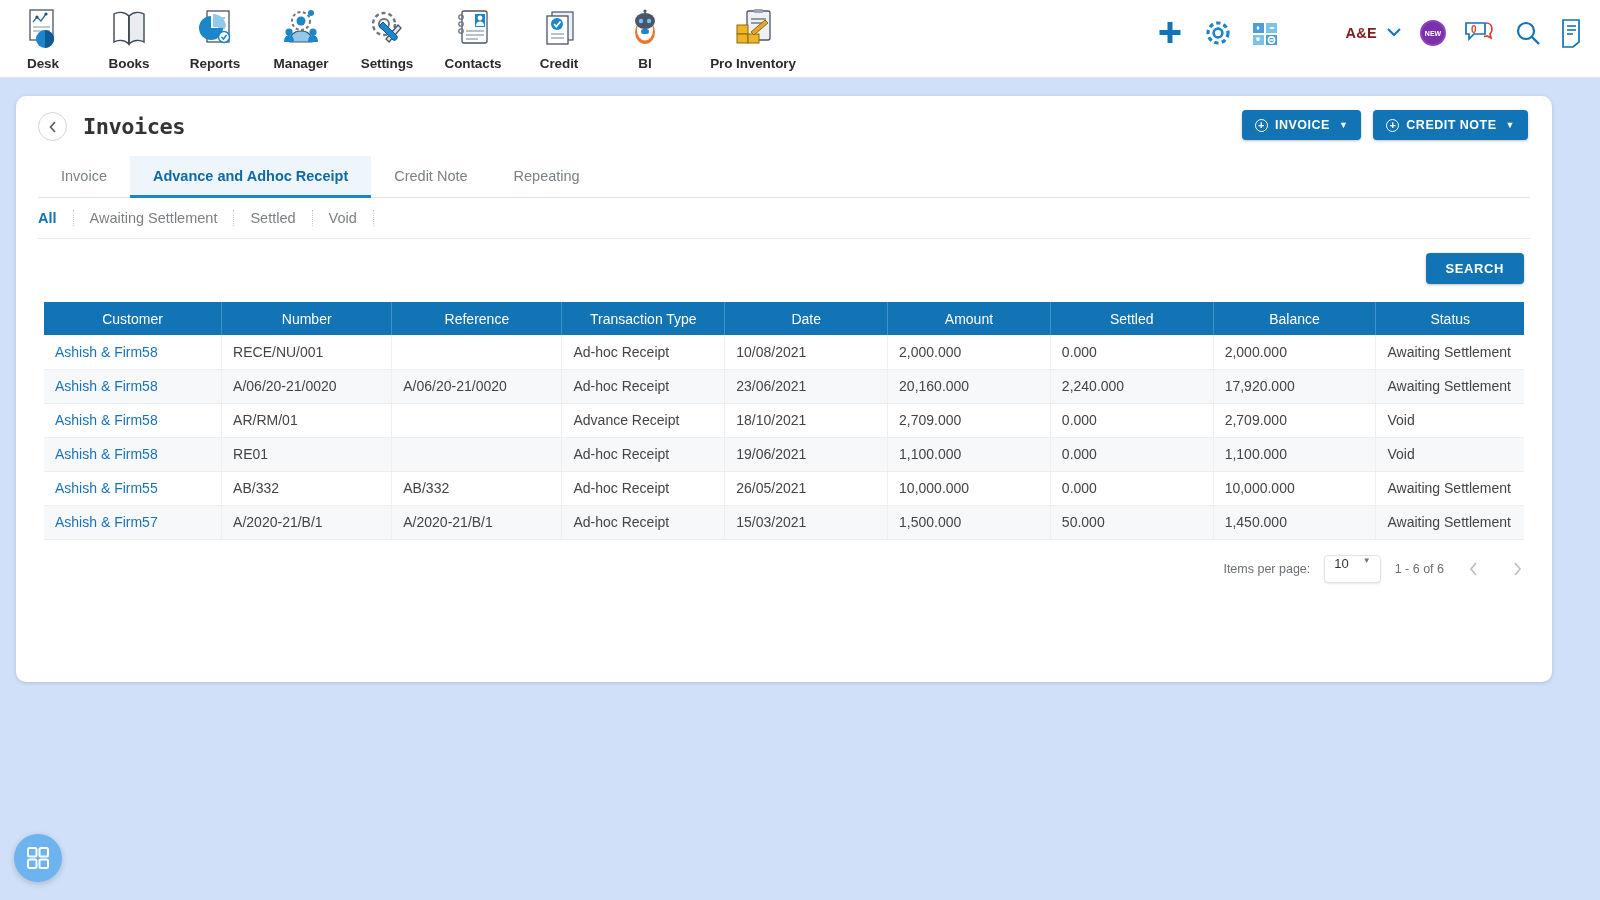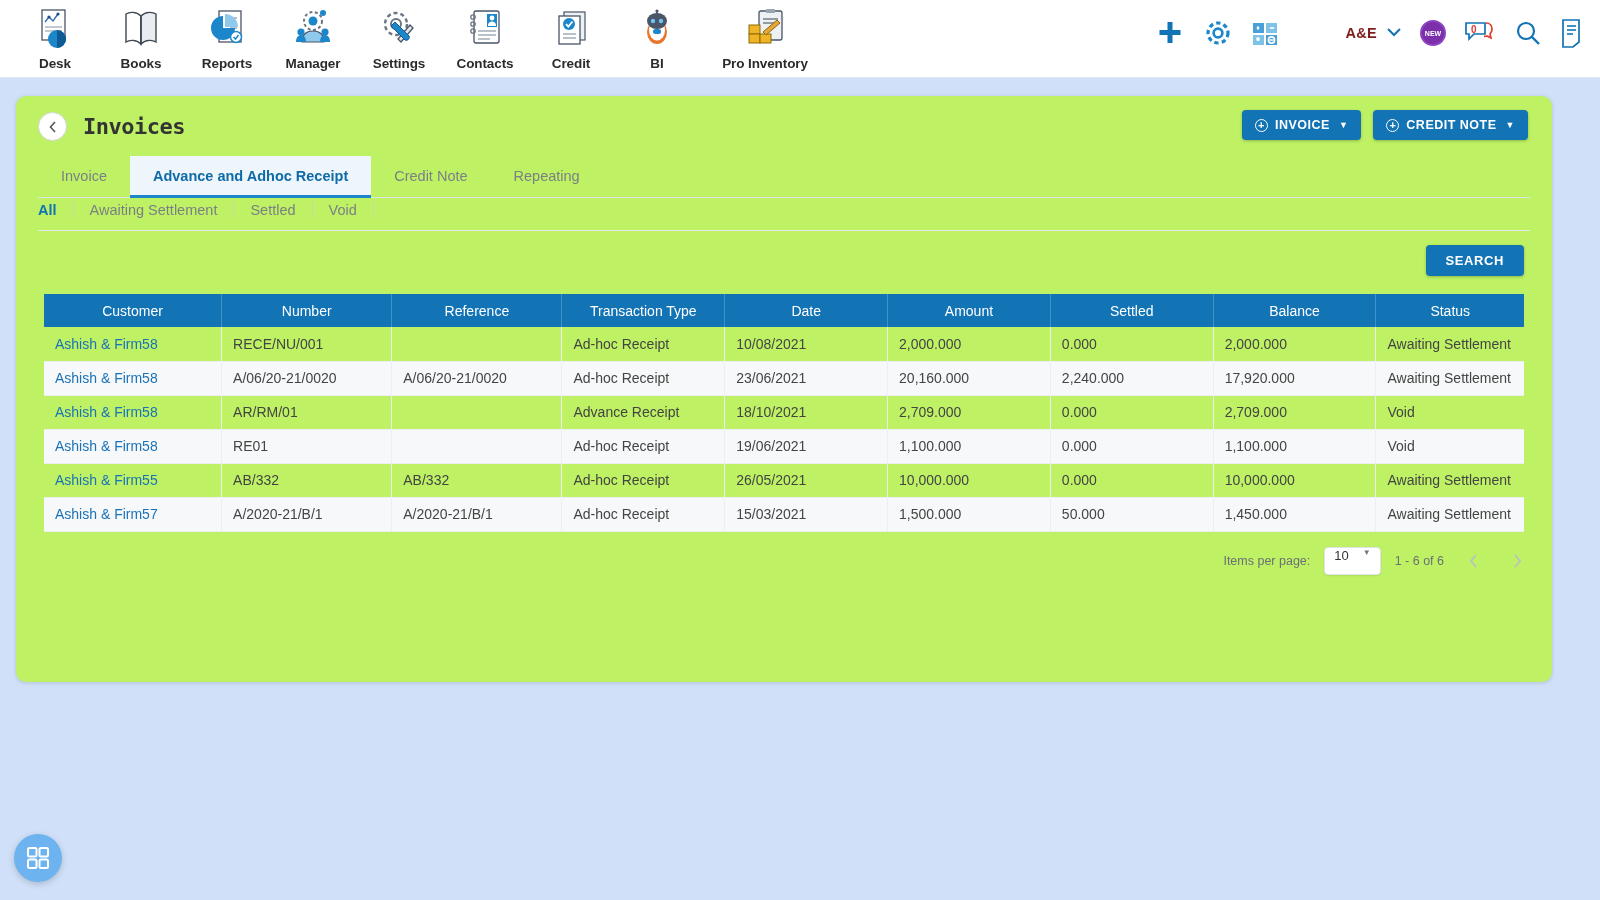--- a/index.html
+++ b/index.html
@@ -10,21 +10,21 @@
     overflow: hidden;
   }
 
   
   .topbar {
     height: 78px; background: #ffffff;
     display: flex; align-items: flex-start;
     position: relative;
     border-bottom: 1px solid #e3e8ef;
   }
-  .modules { display: flex; align-items: flex-start; padding-left: 12px; padding-top: 5px; }
+  .modules { display: flex; align-items: flex-start; padding-left: 0; padding-top: 5px; }
   .module {
     width: 86px; display: flex; flex-direction: column;
     align-items: center; cursor: pointer; gap: 3px;
   }
   .module.wide { width: 130px; }
   .module-icon { height: 48px; display: flex; align-items: center; justify-content: center; }
   .module-label {
     font-size: 13.5px; font-weight: bold; color: #2b2b2b;
     letter-spacing: -.1px; white-space: nowrap;
   }
@@ -47,21 +47,21 @@
   .chat-wrap { position: relative; cursor: pointer; }
   .chat-count {
     position: absolute; left: 7px; top: 5px;
     font-size: 10px; color: #e03b2f; font-weight: bold;
   }
 
   
   .panel {
     position: absolute; left: 16px; top: 96px;
     width: 1536px; height: 586px;
-    background: #bef264; border-radius: 10px;
+    background: #ffffff; border-radius: 10px;
     box-shadow: 0 1px 4px rgba(0,0,0,.14);
   }
   .panel-head {
     display: flex; align-items: center;
     padding: 16px 22px 0 22px; position: relative;
   }
   .back-btn {
     width: 29px; height: 29px; border-radius: 50%;
     border: 1px solid #d2d6da; background: #fff;
     display: flex; align-items: center; justify-content: center;
@@ -99,21 +99,21 @@
     color: #0f6ba8; font-weight: bold; background: #eef5fb;
     border-bottom: 3px solid #1b86c9;
   }
 
   
   .export-row { display: flex; justify-content: flex-end; padding: 16px 28px 0 0; }
 
   
   .filter-row {
     display: flex; align-items: center;
-    margin: 4px 22px 0 22px; padding-bottom: 12px;
+    margin: 12px 22px 0 22px; padding-bottom: 12px;
     border-bottom: 1px solid #e5e8ec;
   }
   .pill {
     font-size: 14.5px; color: #7b8084; cursor: pointer;
     padding: 0 16px 0 0; margin-right: 16px;
     border-right: 1px dotted #c7ccd1; line-height: 16px;
   }
   .pill:first-child { padding-left: 0; }
   .pill.active { color: #1273b5; font-weight: bold; }
 

